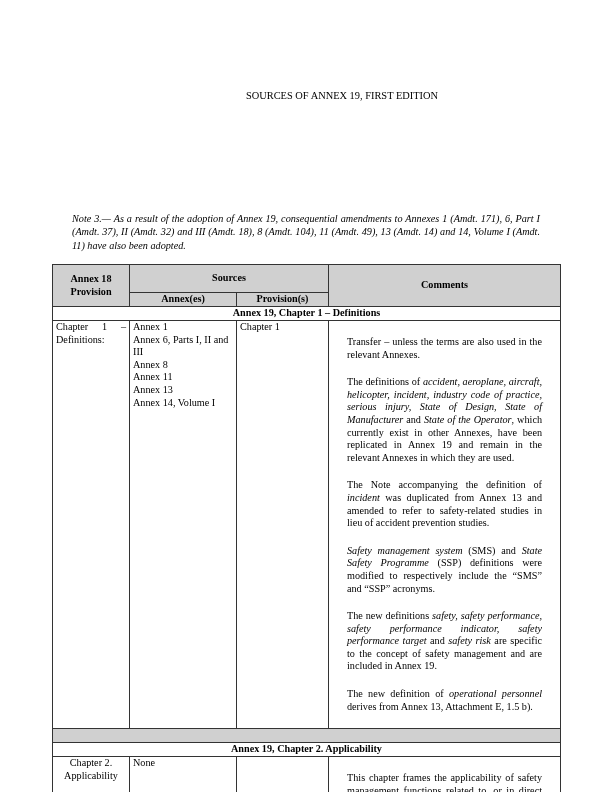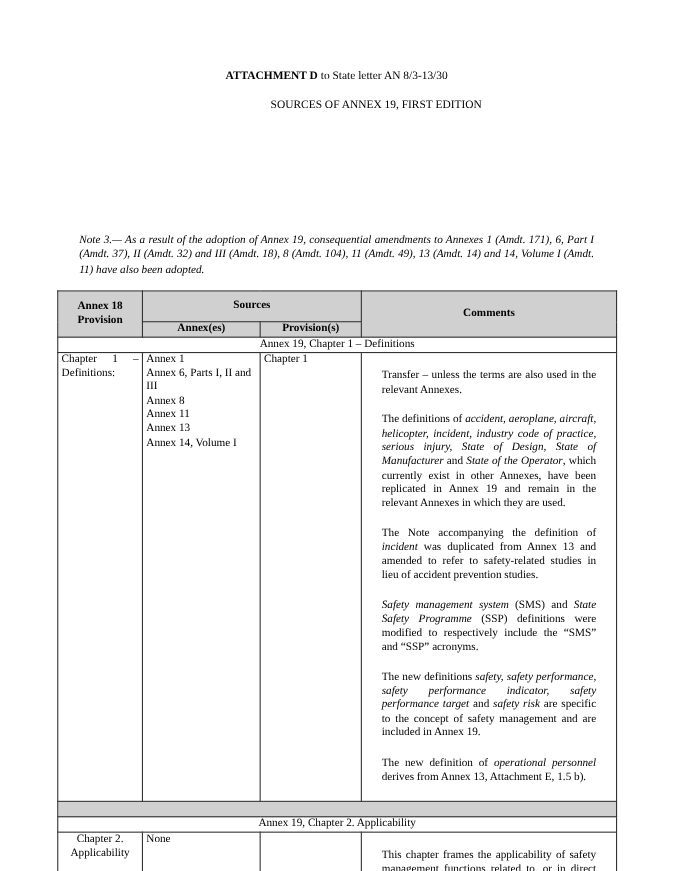--- a/index.html
+++ b/index.html
@@ -13,32 +13,31 @@
           line-height: 13.4px; text-align: justify; }
   .n1 { top: 112px; }
   .n2 { top: 166px; }
   .n3 { top: 212px; }
   table.src { position: absolute; left: 52px; top: 264px; width: 508px; border-collapse: collapse;
               font-size: 10.2px; line-height: 12.6px; table-layout: fixed; }
   table.src td, table.src th { border: 1px solid #333; padding: 0 3px; vertical-align: top; }
   table.src th { background: #d0d0d0; font-weight: bold; vertical-align: middle; text-align: center; }
   .h1row th { height: 27px; }
   .h2row th { height: 13px; }
-  .sect td { text-align: center; font-weight: normal; height: 13px; padding: 0; margin-top: 21px; }
+  .sect td { text-align: center; font-weight: bold; height: 13px; padding: 0; margin-top: 21px; }
   .grey td { background: #d0d0d0; height: 13px; }
   .c-just { text-align: justify; }
   .c-center { text-align: center; }
   .comment p { margin: 15px; text-align: justify; }
   .row2 td { height: 62px; font-family: Liberation Serif, serif; }
 </style>
 </head>
 <body>
 
 <div class="page">
-  <div class="hdr hdr1"><b>ATTACHMENT D</b><span> to State letter AN 8/3-13/30</span></div>
   <div class="hdr hdr2">SOURCES OF ANNEX 19, FIRST EDITION</div>
 
   <div class="note n3">Note 3.— As a result of the adoption of Annex 19, consequential amendments to Annexes 1 (Amdt. 171), 6, Part I (Amdt. 37), II (Amdt. 32) and III (Amdt. 18), 8 (Amdt. 104), 11 (Amdt. 49), 13 (Amdt. 14) and 14, Volume I (Amdt. 11) have also been adopted.</div>
 
   <table class="src">
     <colgroup>
       <col style="width:77px">
         <col style="width:107px">
         <col style="width:92px">
         <col style="width:232px">

